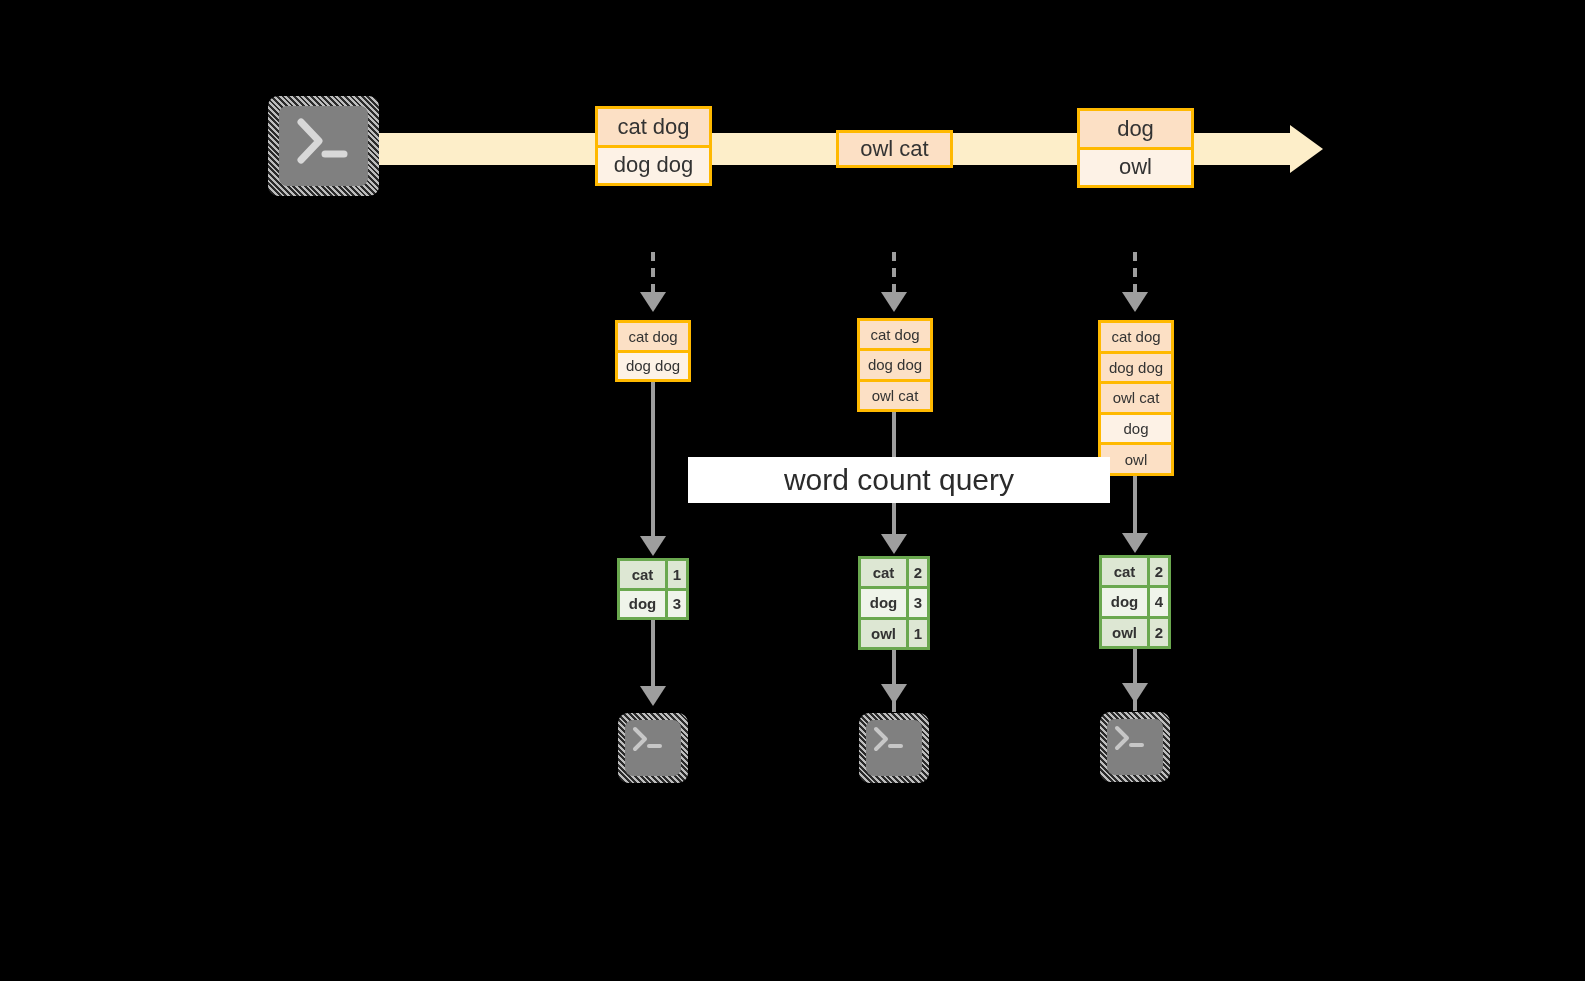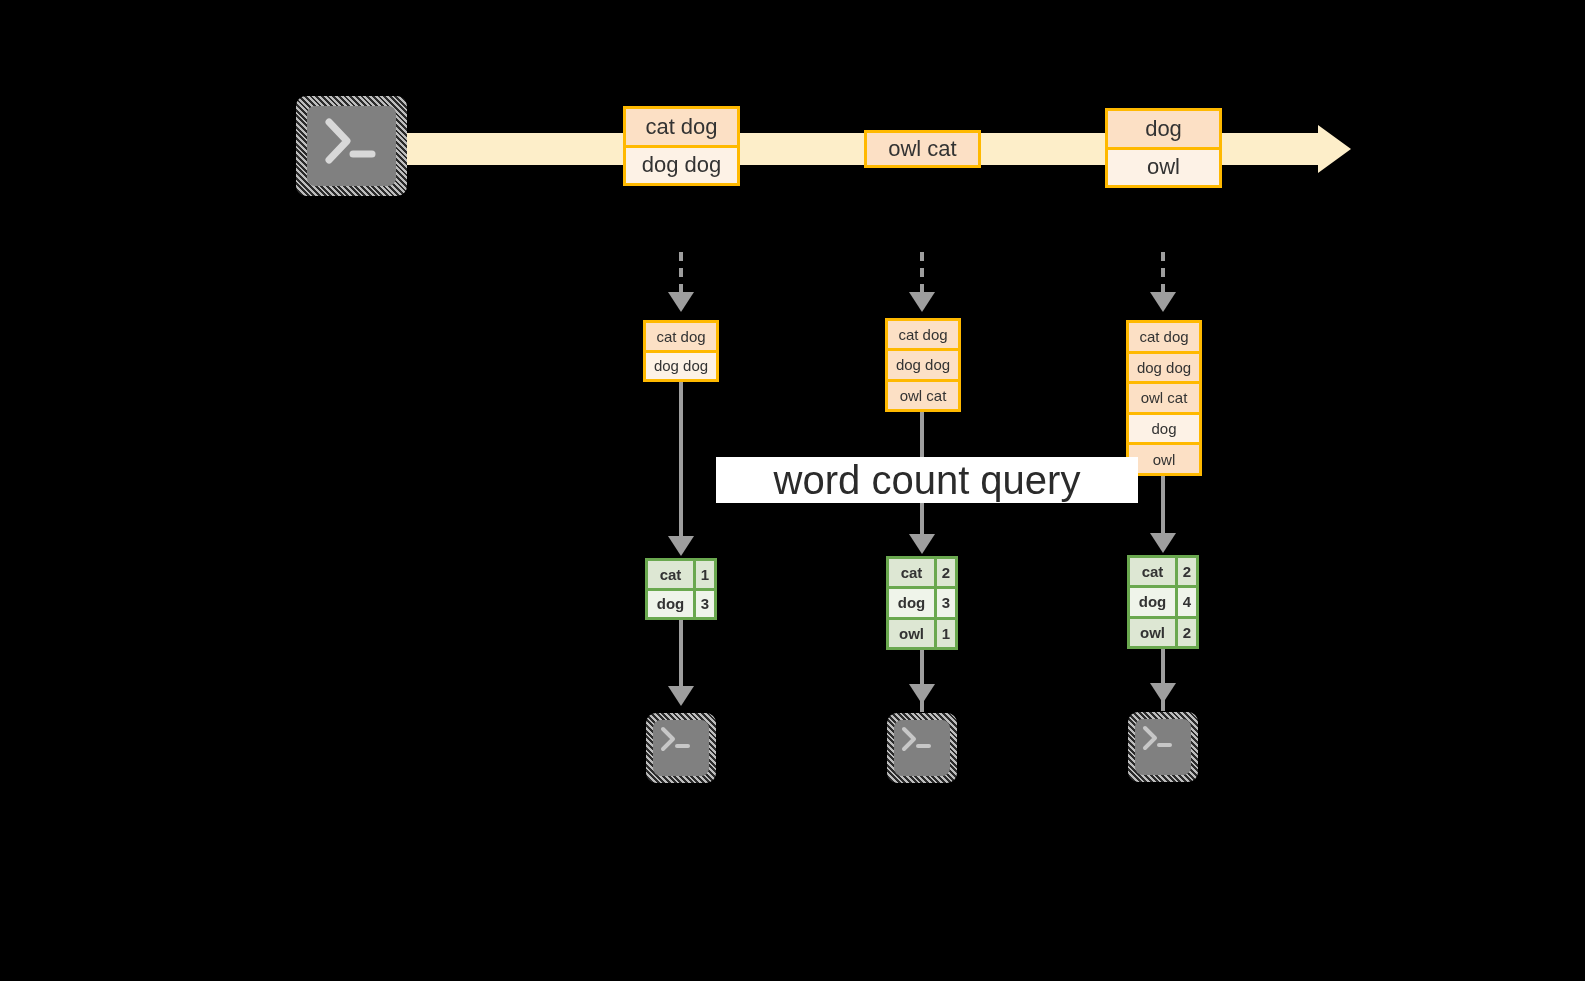--- a/index.html
+++ b/index.html
@@ -1,19 +1,19 @@
 <!DOCTYPE html>
 <html><head>
 <meta charset="utf-8">
 <title>Stream word count diagram</title>
 <style>
   html,body{margin:0;padding:0;background:#000;}
   body{width:1585px;height:981px;position:relative;overflow:hidden;
        font-family:"Liberation Sans","DejaVu Sans",sans-serif;}
-  #stage{position:absolute;left:0;top:0;width:1457px;height:981px;margin-left:28px;}
+  #stage{position:absolute;left:0;top:0;width:1457px;height:981px;}
 
   
   .stream-band{position:absolute;background:#fdeec9;}
   .stream-head{position:absolute;width:0;height:0;
       border-top:24px solid transparent;border-bottom:24px solid transparent;
       border-left:33px solid #fdeec9;}
 
   
   .term{position:absolute;box-sizing:border-box;}
   .term .hatch{position:absolute;left:0;top:0;right:0;bottom:0;border-radius:10px;
@@ -192,17 +192,17 @@
 
   <div class="term" style="left:1100px;top:712px;width:70px;height:70px;">
     <div class="hatch"></div>
     <div class="face" style="left:7px;top:7px;width:56px;height:56px;"></div>
     <svg width="70" height="70" viewBox="0 0 70 70">
       <path d="M17 16 L27 26 L17 36" fill="none" stroke="#d8d8d8" stroke-width="4" stroke-linecap="round" stroke-linejoin="round" opacity="0.8"></path>
       <path d="M31 33 H42" fill="none" stroke="#d8d8d8" stroke-width="4" stroke-linecap="round" opacity="0.8"></path>
     </svg>
   </div>
 
-  <div class="banner" style="left:688px;top:457px;width:422px;height:46px;font-size:40px;">
+  <div class="banner" style="left:688px;top:457px;width:422px;height:46px;font-size:30px;">
     <span>word count query</span>
   </div>
 
 </div>
 
 </body></html>

